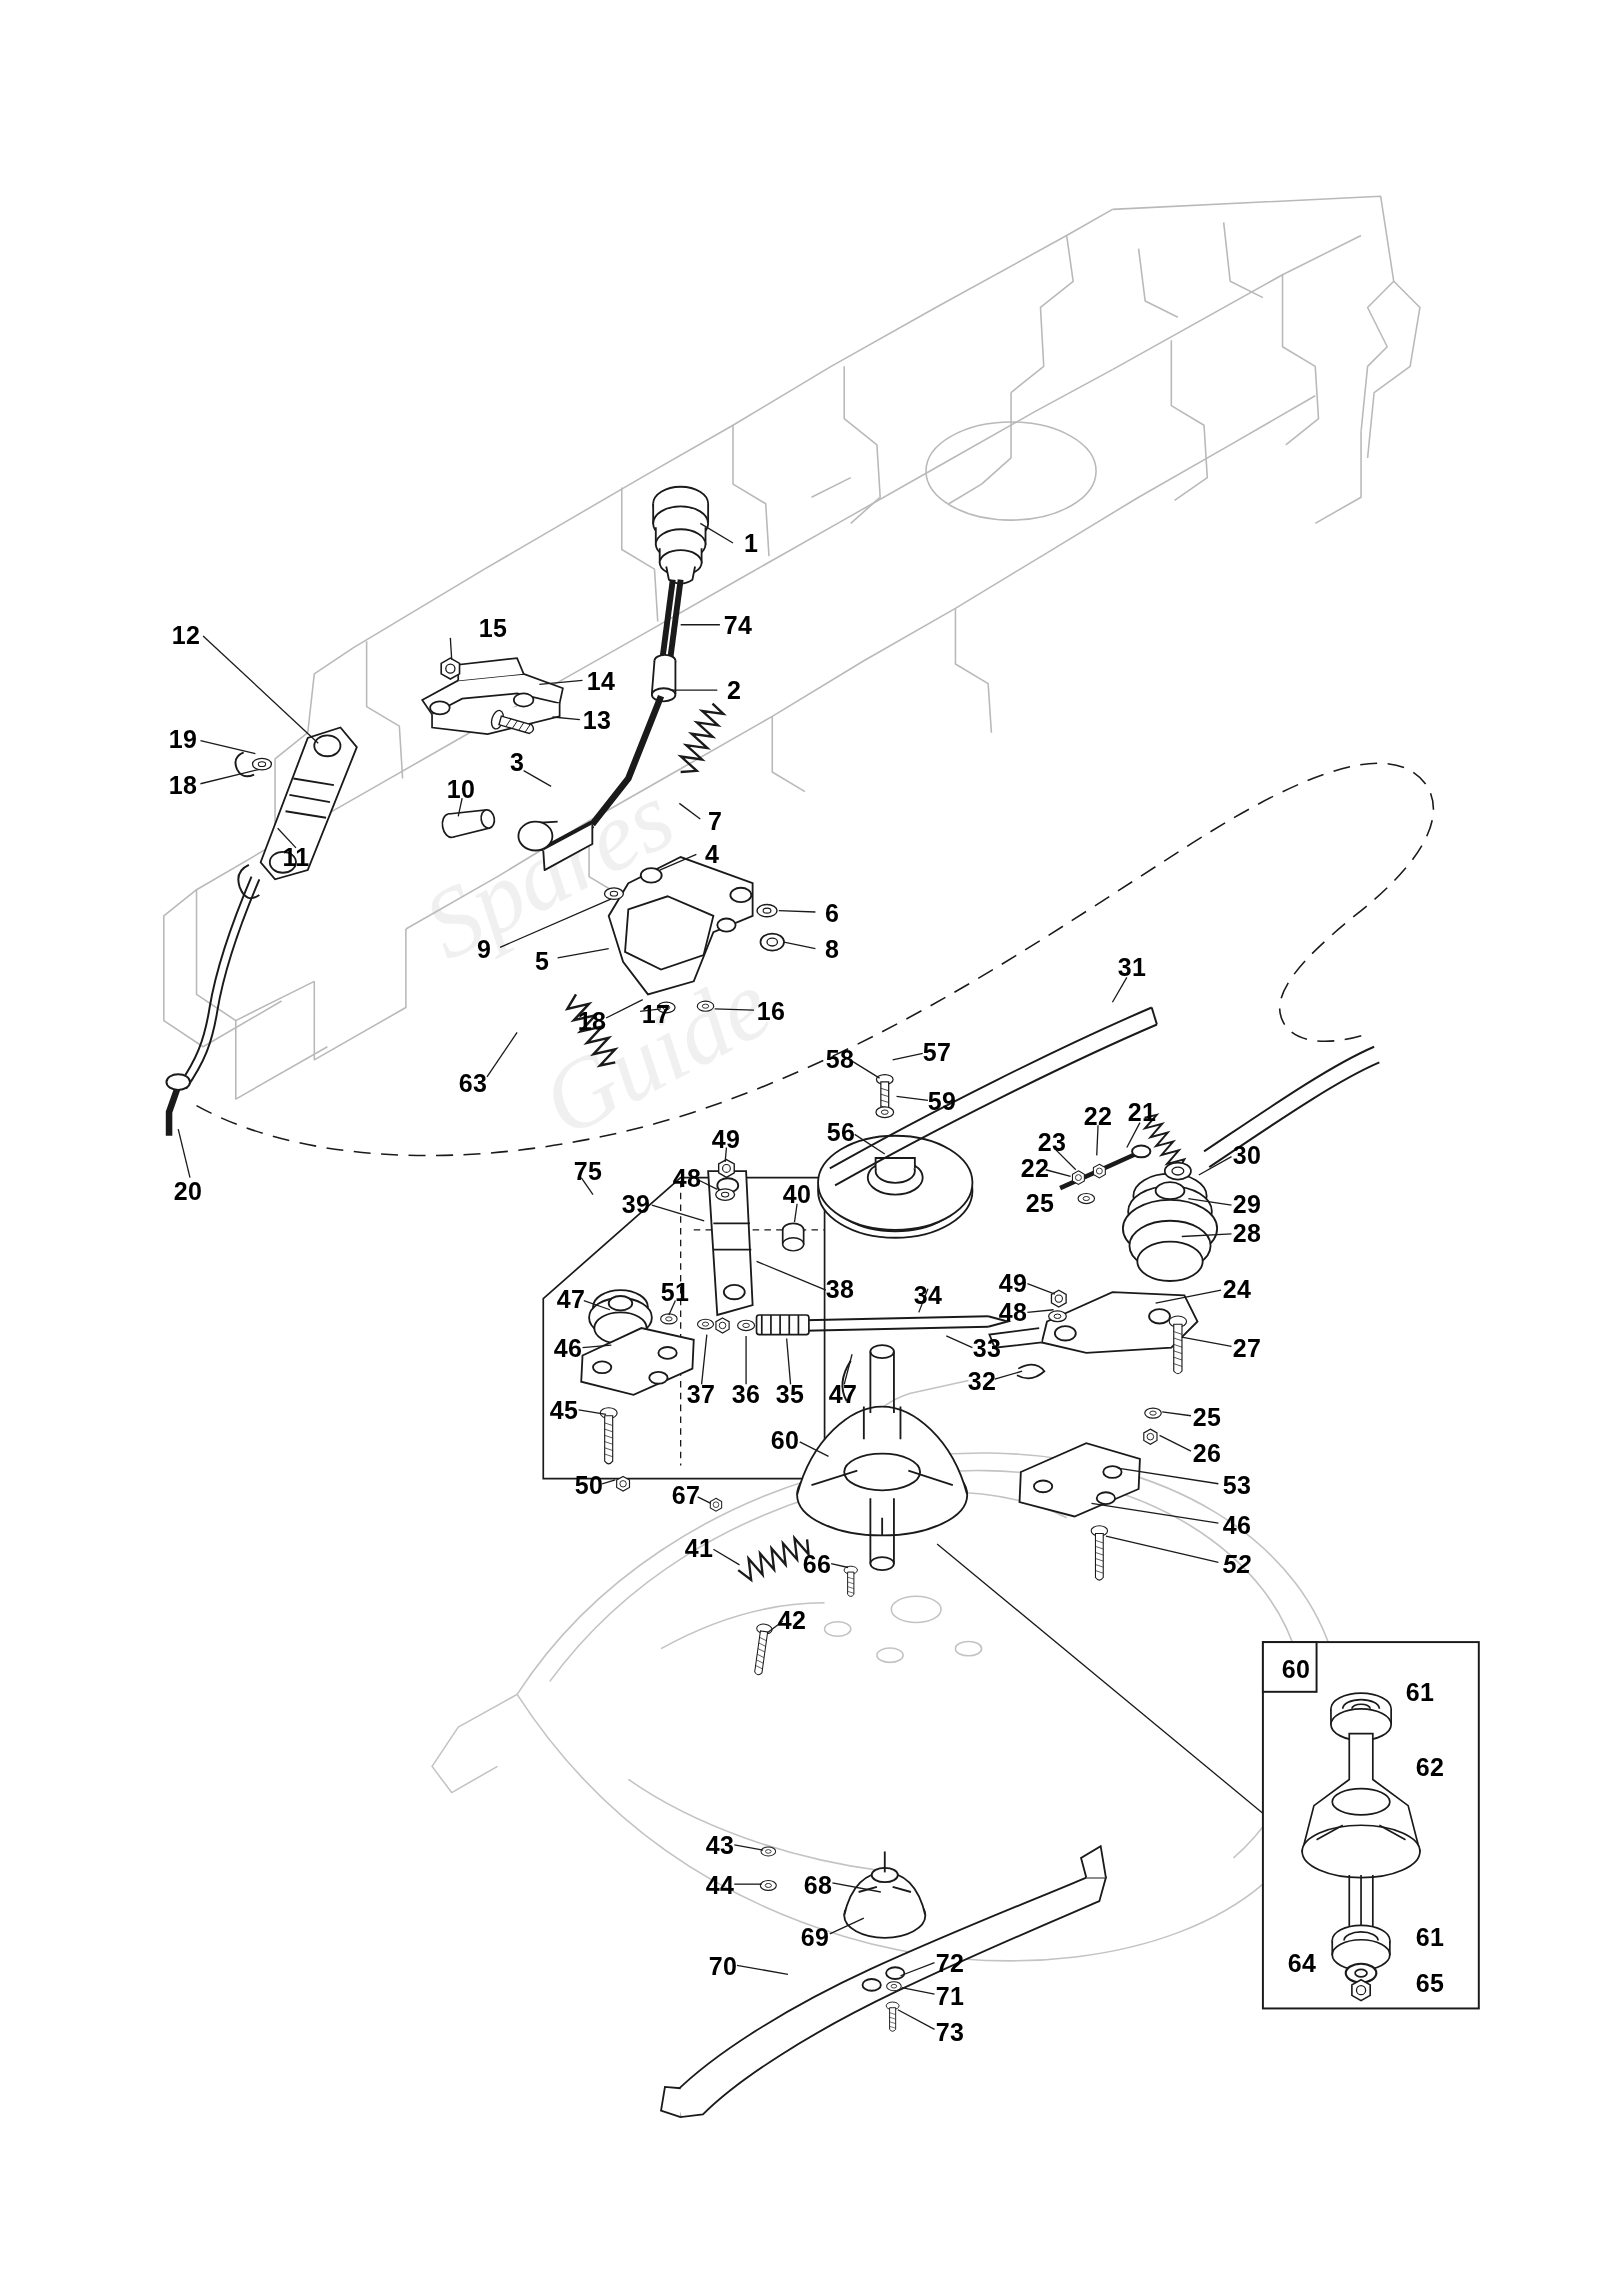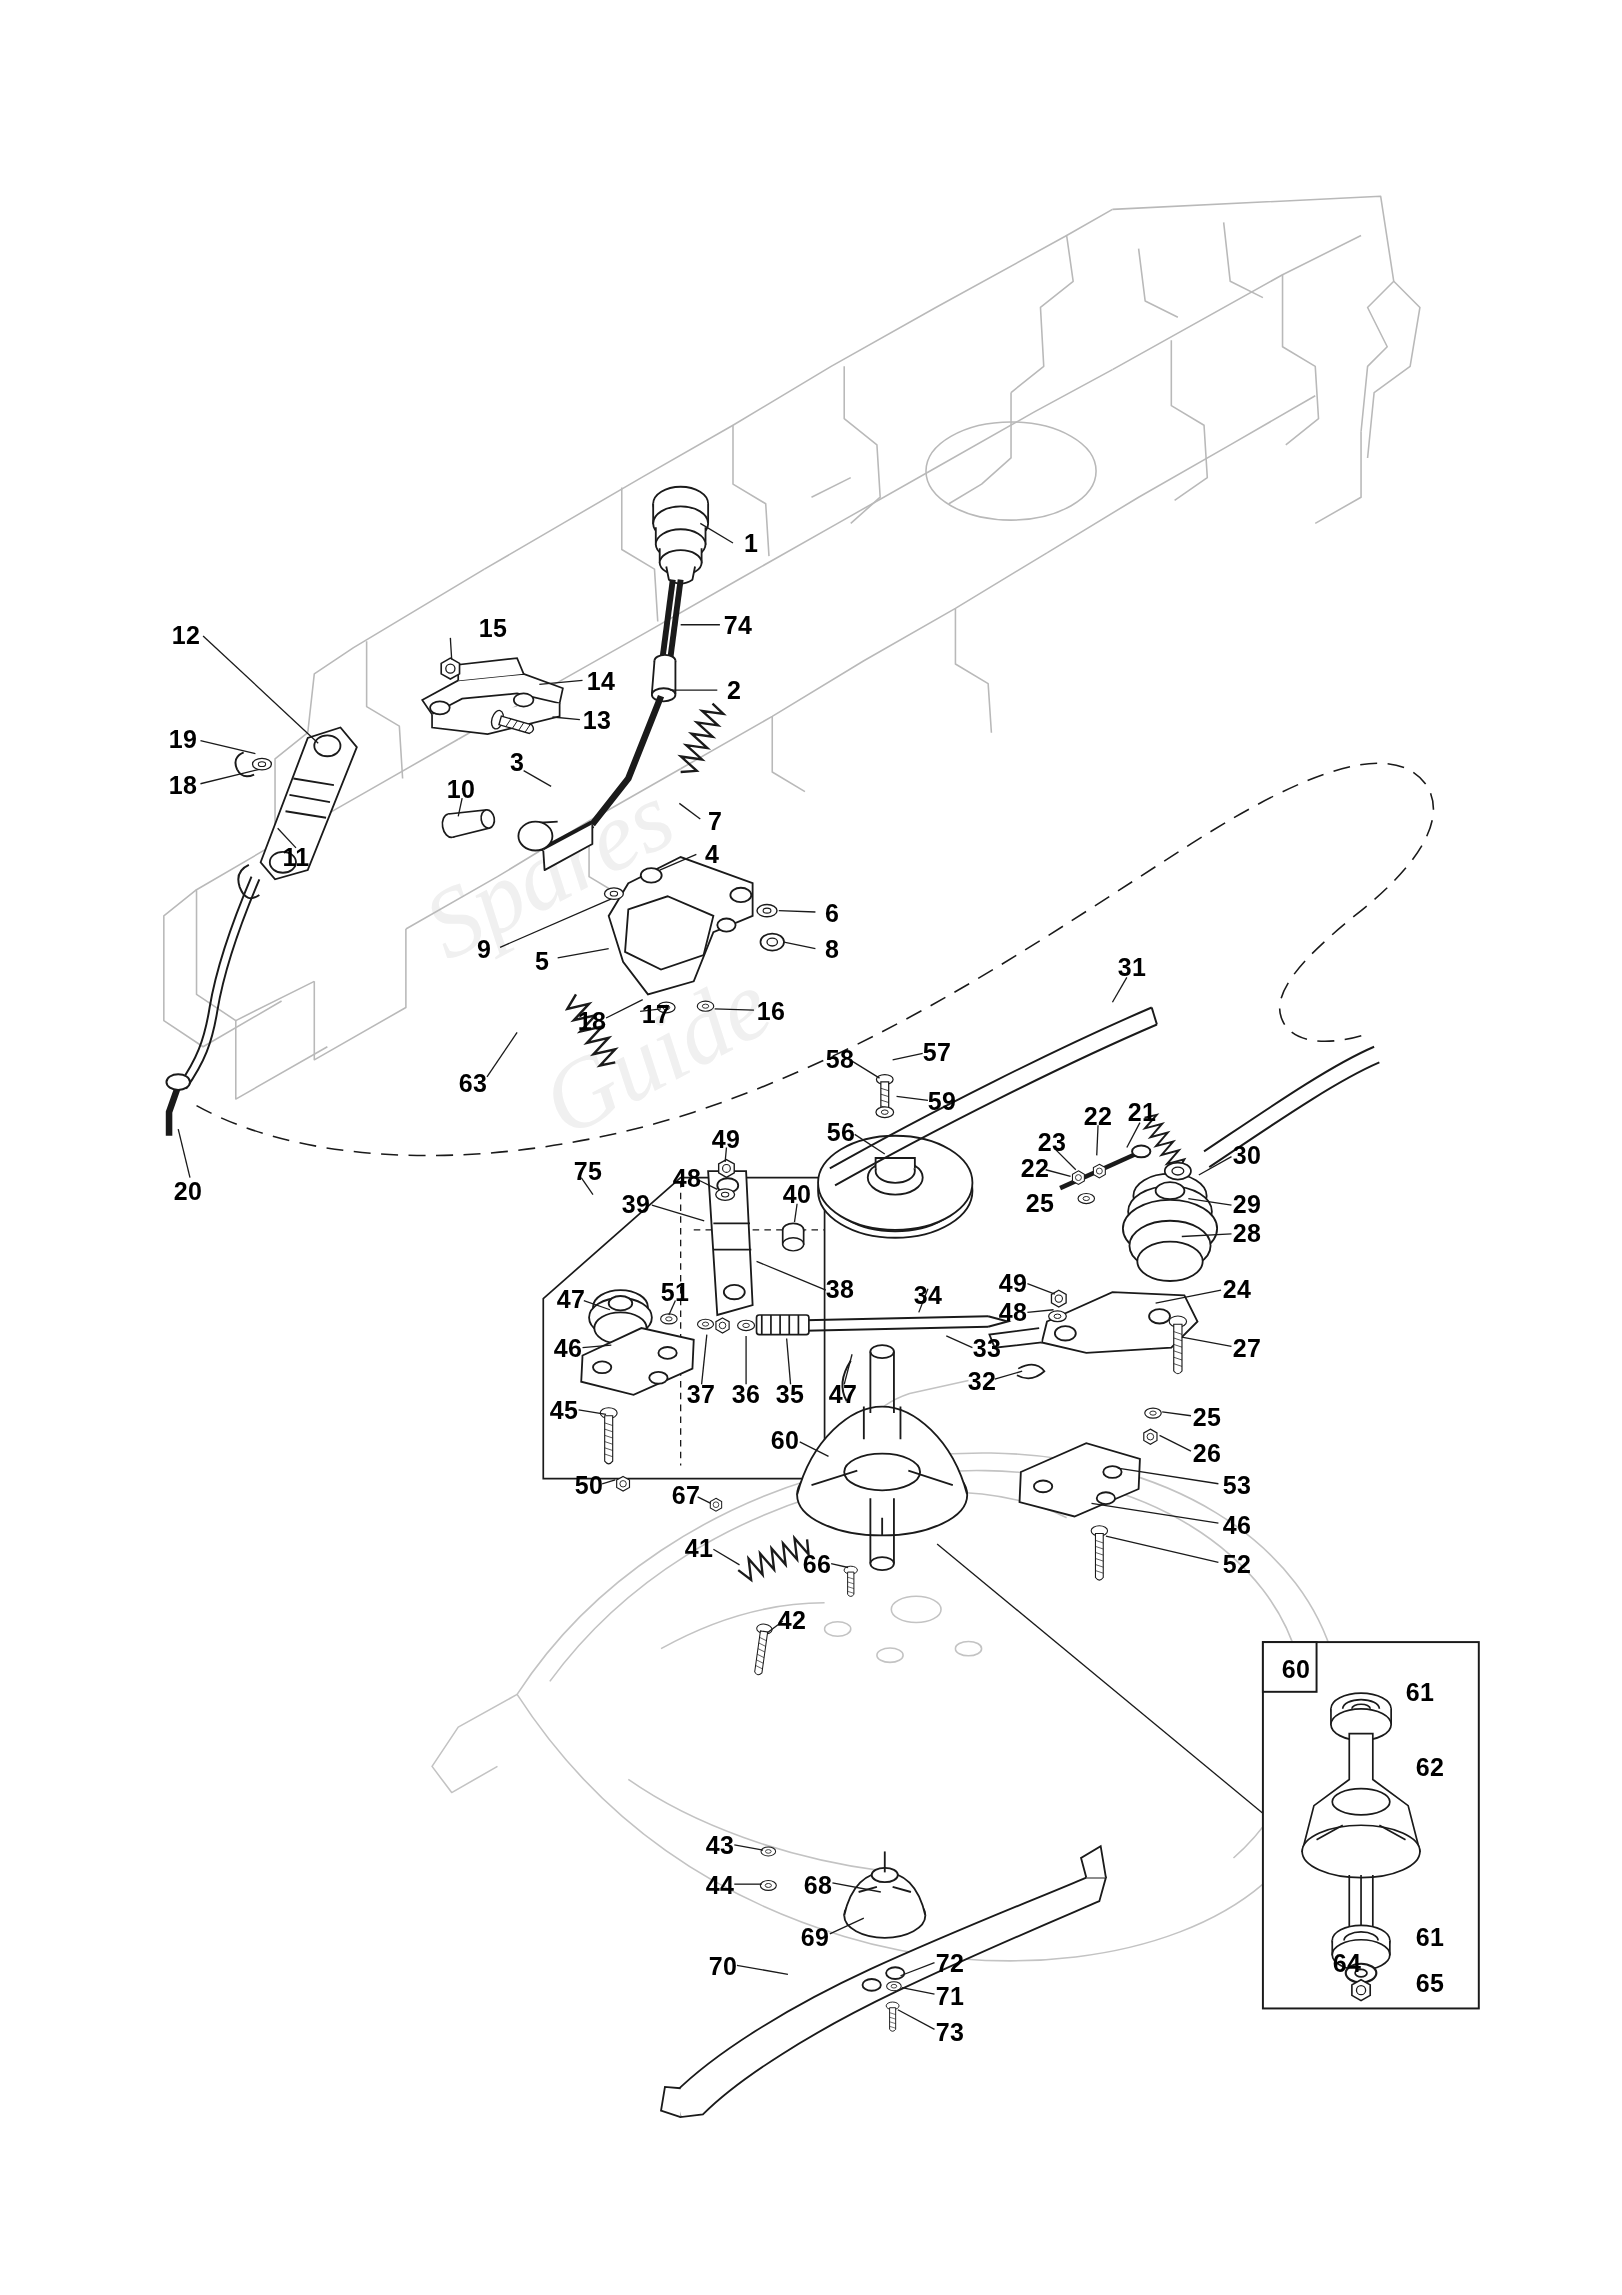--- a/index.html
+++ b/index.html
@@ -649,34 +649,34 @@
       <div class="callout" style="left: 790px; top: 1394px;">35</div>
       <div class="callout" style="left: 843px; top: 1394px;">47</div>
       <div class="callout" style="left: 564px; top: 1410px;">45</div>
       <div class="callout" style="left: 1207px; top: 1417px;">25</div>
       <div class="callout" style="left: 1207px; top: 1453px;">26</div>
       <div class="callout" style="left: 785px; top: 1440px;">60</div>
       <div class="callout" style="left: 589px; top: 1485px;">50</div>
       <div class="callout" style="left: 686px; top: 1495px;">67</div>
       <div class="callout" style="left: 1237px; top: 1485px;">53</div>
       <div class="callout" style="left: 1237px; top: 1525px;">46</div>
-      <div class="callout" style="left: 1237px; top: 1564px;">52</div>
+      <div class="callout" style="left: 1237px; top: 1564px; font-style: italic;">52</div>
       <div class="callout" style="left: 699px; top: 1548px;">41</div>
       <div class="callout" style="left: 817px; top: 1564px;">66</div>
       <div class="callout" style="left: 792px; top: 1620px;">42</div>
       <div class="callout" style="left: 720px; top: 1845px;">43</div>
       <div class="callout" style="left: 720px; top: 1885px;">44</div>
       <div class="callout" style="left: 818px; top: 1885px;">68</div>
       <div class="callout" style="left: 815px; top: 1937px;">69</div>
       <div class="callout" style="left: 723px; top: 1966px;">70</div>
       <div class="callout" style="left: 950px; top: 1963px;">72</div>
       <div class="callout" style="left: 950px; top: 1996px;">71</div>
       <div class="callout" style="left: 950px; top: 2032px;">73</div>
       <div class="callout" style="left: 1296px; top: 1669px;">60</div>
       <div class="callout" style="left: 1420px; top: 1692px;">61</div>
       <div class="callout" style="left: 1430px; top: 1767px;">62</div>
       <div class="callout" style="left: 1430px; top: 1937px;">61</div>
-      <div class="callout" style="left: 1302px; top: 1963px; margin-left: 45px;">64</div>
+      <div class="callout" style="left: 1302px; top: 1963px;">64</div>
       <div class="callout" style="left: 1430px; top: 1983px;">65</div>
     </div>
 
 </div>
 
 
 </body></html>

